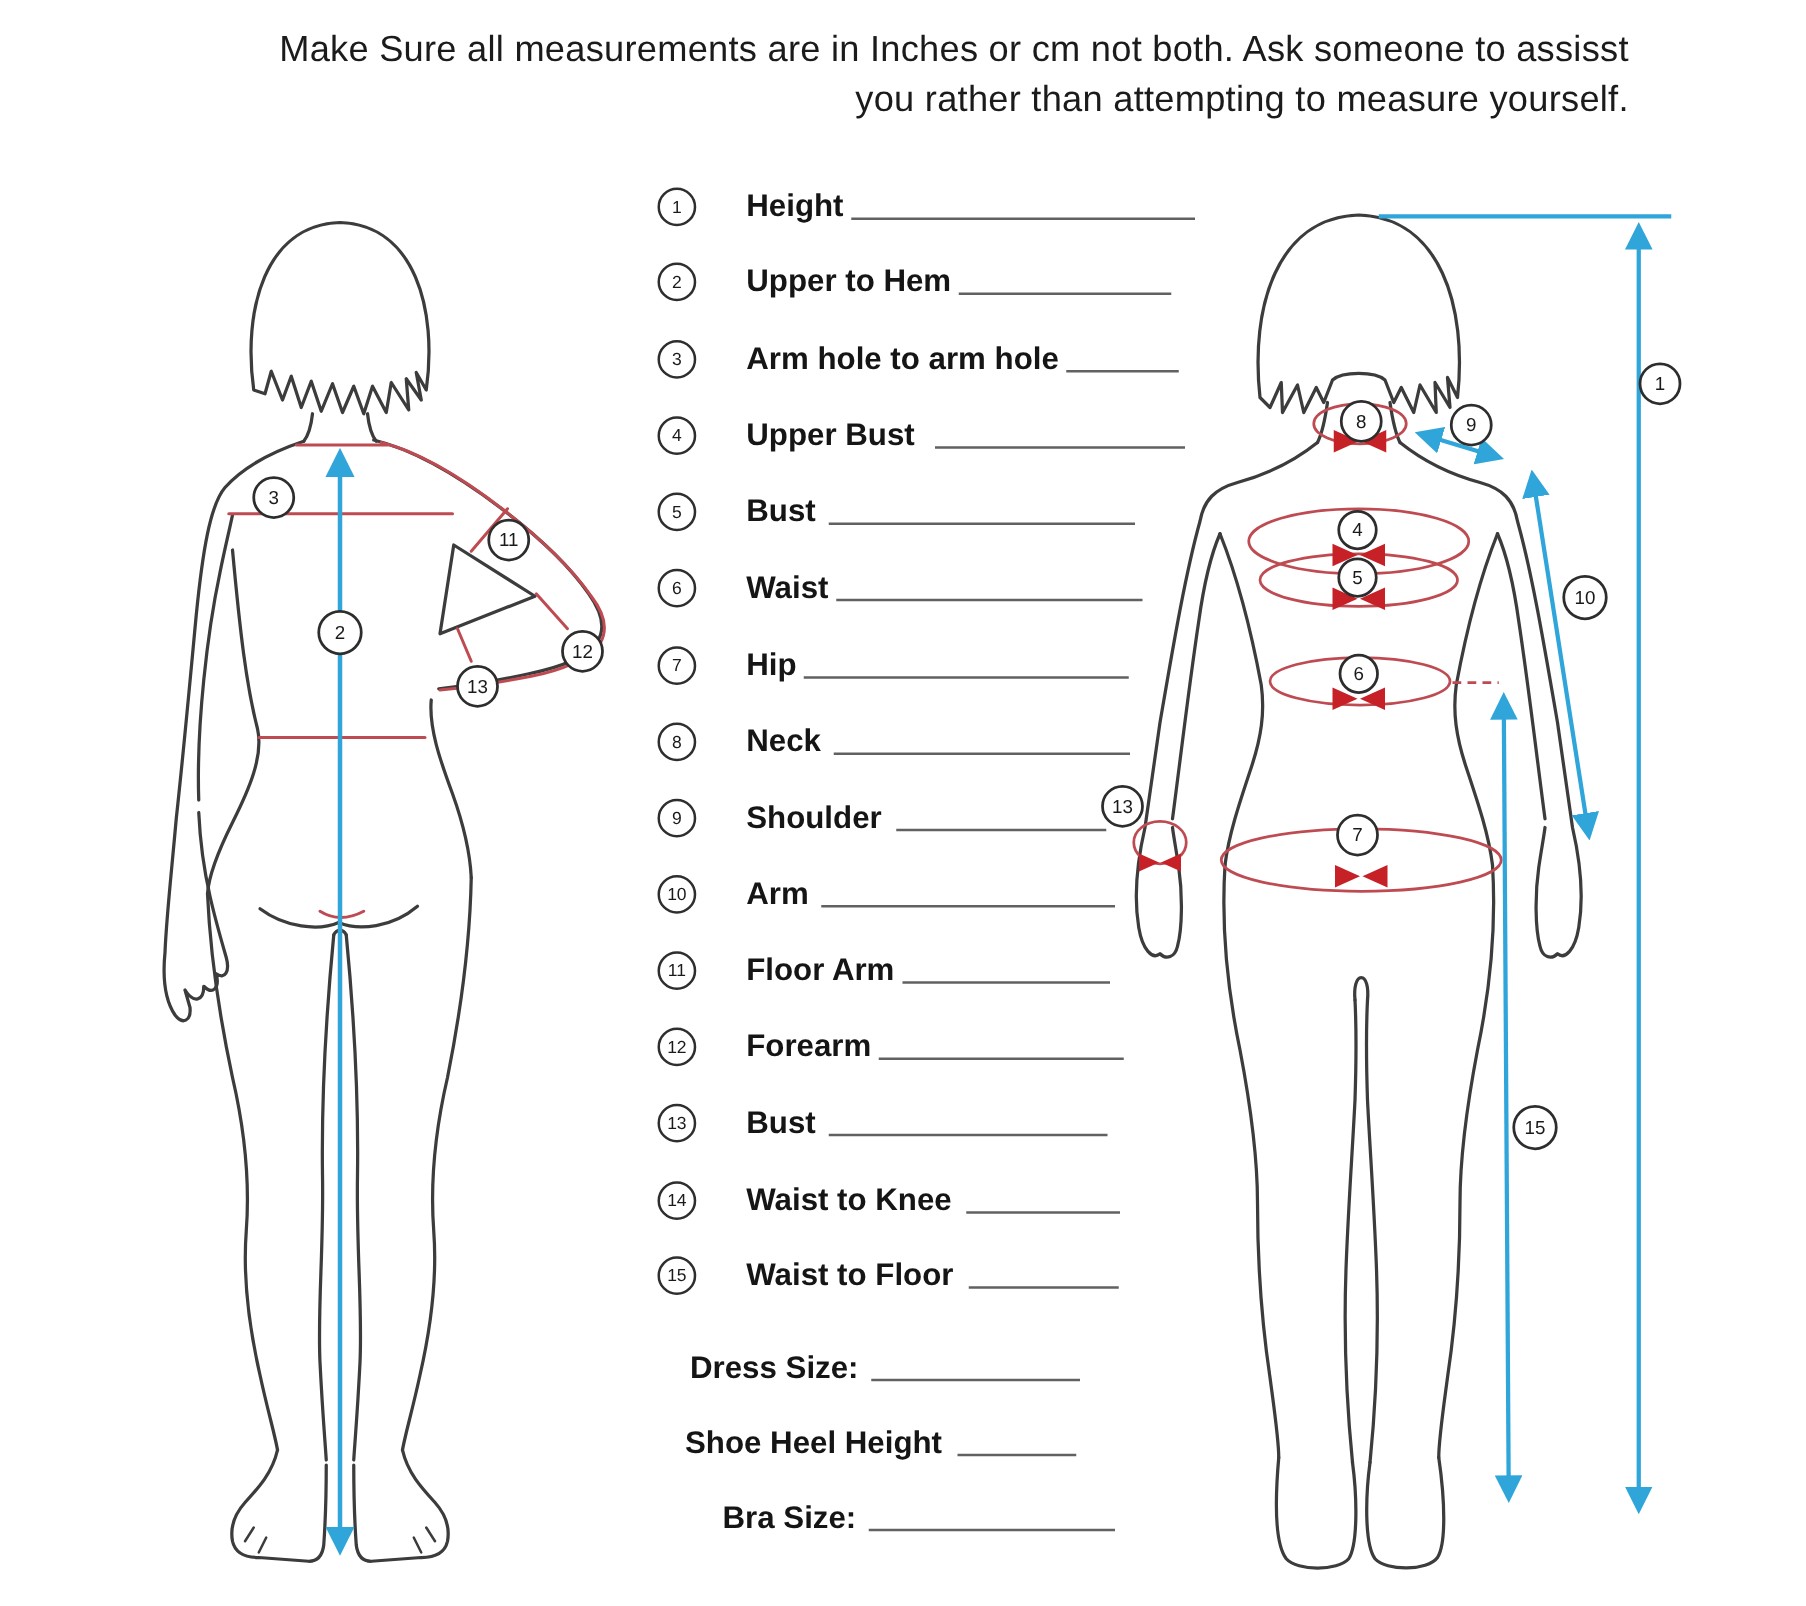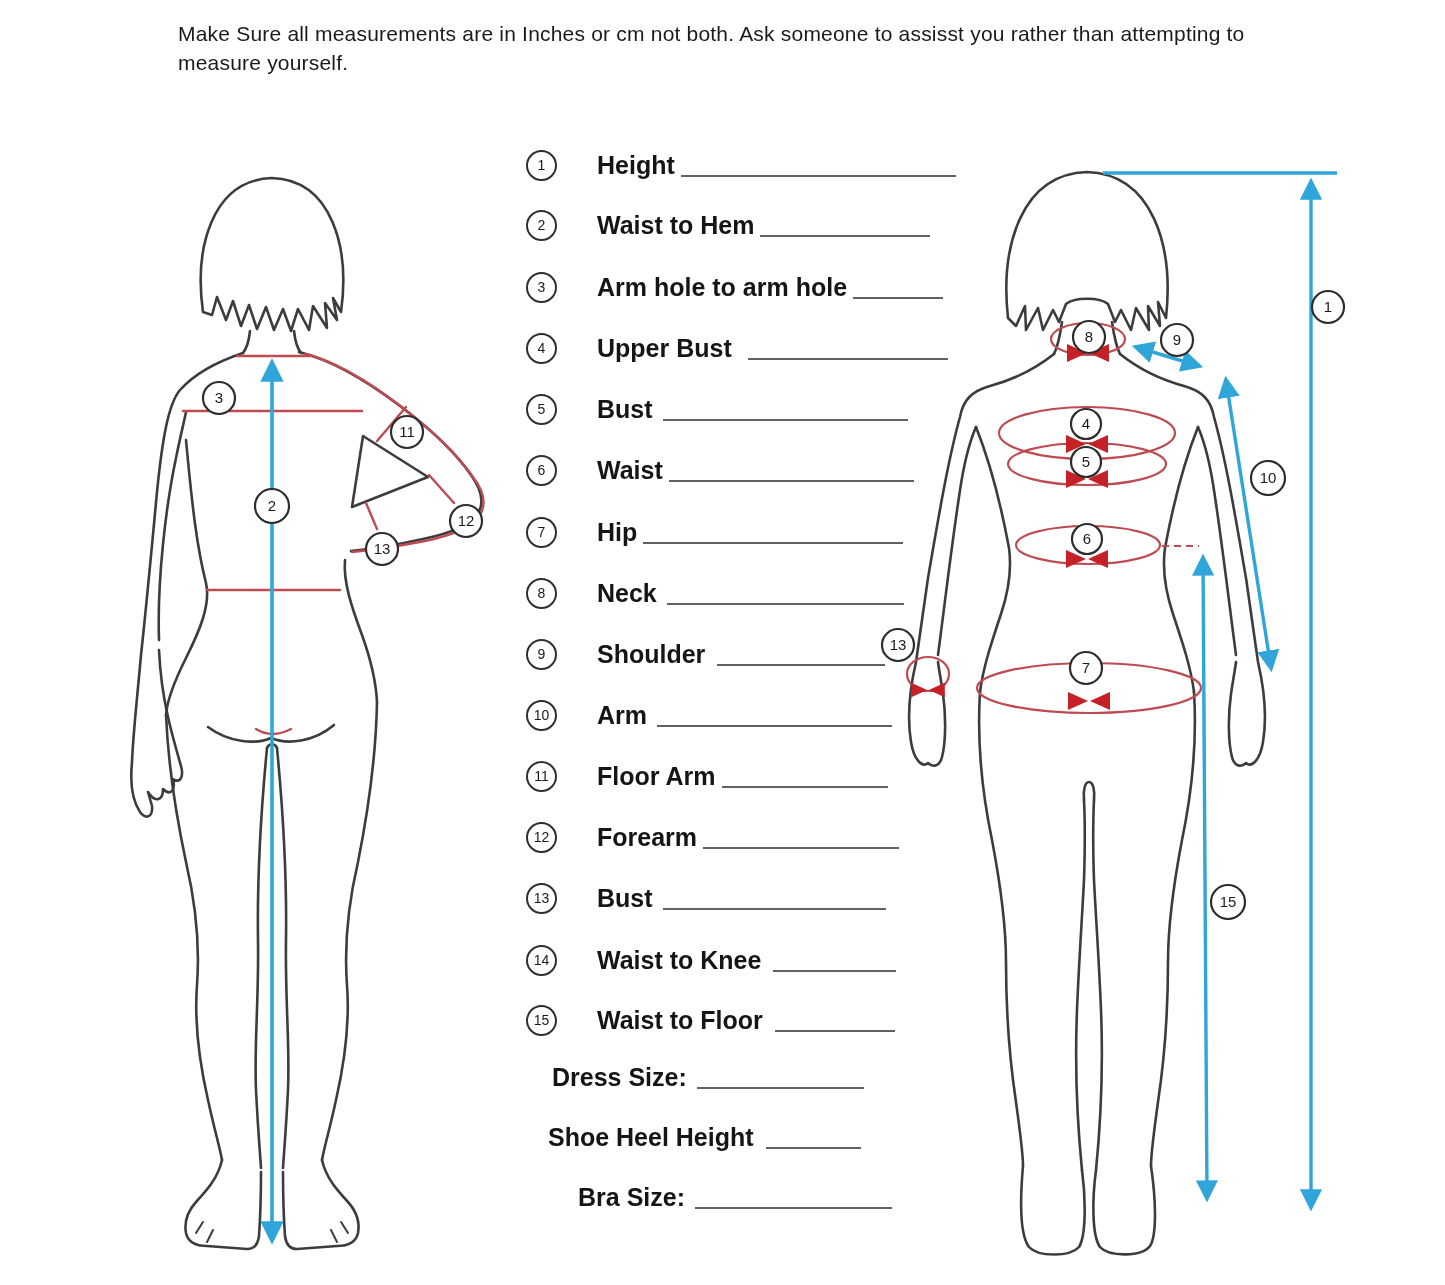--- a/index.html
+++ b/index.html
@@ -1,30 +1,30 @@
 <!DOCTYPE html>
 <html><head>
 <meta charset="utf-8">
 <style>
   html,body{margin:0;padding:0;background:#ffffff;}
   .page{position:relative;width:1445px;height:1285px;background:#ffffff;overflow:hidden;
         font-family:"Liberation Sans","DejaVu Sans",sans-serif;}
   .header{position:absolute;left:178px;top:20px;width:1125px;
-          font-size:21px;line-height:1.38;color:#1b1b1b;font-weight:400;letter-spacing:.2px;}
+          font-size:29px;line-height:1.38;color:#1b1b1b;font-weight:400;letter-spacing:.2px;text-align:right;}
   svg.diagram{position:absolute;left:0;top:0;}
 
   .m-row{position:absolute;left:526px;height:34px;display:flex;align-items:center;white-space:nowrap;}
   .badge{display:inline-flex;align-items:center;justify-content:center;
          width:27px;height:27px;border:2px solid #2e2e2e;border-radius:50%;
          font-size:14px;color:#1a1a1a;flex:0 0 auto;background:#fff;}
   .lblwrap{margin-left:40px;}
   .m-label{font-size:25px;font-weight:700;color:#151515;}
   .fill-line{display:inline-block;height:0;border-bottom:2px solid #616161;
              transform:translateY(3px);margin-left:6px;}
-  .x-row{position:absolute;left:552px;height:34px;white-space:nowrap;}
+  .x-row{position:absolute;left:552px;height:34px;white-space:nowrap;margin-top:17px;}
   .x-row .lblwrap{margin-left:0;}
 
   text.mnum{font-family:"Liberation Sans","DejaVu Sans",sans-serif;font-size:15px;fill:#1a1a1a;
             text-anchor:middle;}
 </style>
 </head>
 <body>
 
 <div class="page">
 
@@ -217,21 +217,21 @@
   <div class="m-row" style="top:148px">
     <span class="badge">
         <span>1</span>
       </span>
     <span class="lblwrap"><span class="m-label">Height</span><span class="fill-line" style="width:275px"></span></span>
   </div>
   <div class="m-row" style="top:208px">
     <span class="badge">
         <span>2</span>
       </span>
-    <span class="lblwrap"><span class="m-label">Waist to Hem</span><span class="fill-line" style="width:170px"></span></span>
+    <span class="lblwrap"><span class="m-label">Upper to Hem</span><span class="fill-line" style="width:170px"></span></span>
   </div>
   <div class="m-row" style="top:270px">
     <span class="badge">
         <span>3</span>
       </span>
     <span class="lblwrap"><span class="m-label">Arm hole to arm hole</span><span class="fill-line" style="width:90px"></span></span>
   </div>
   <div class="m-row" style="top:331px">
     <span class="badge">
         <span>4</span>

